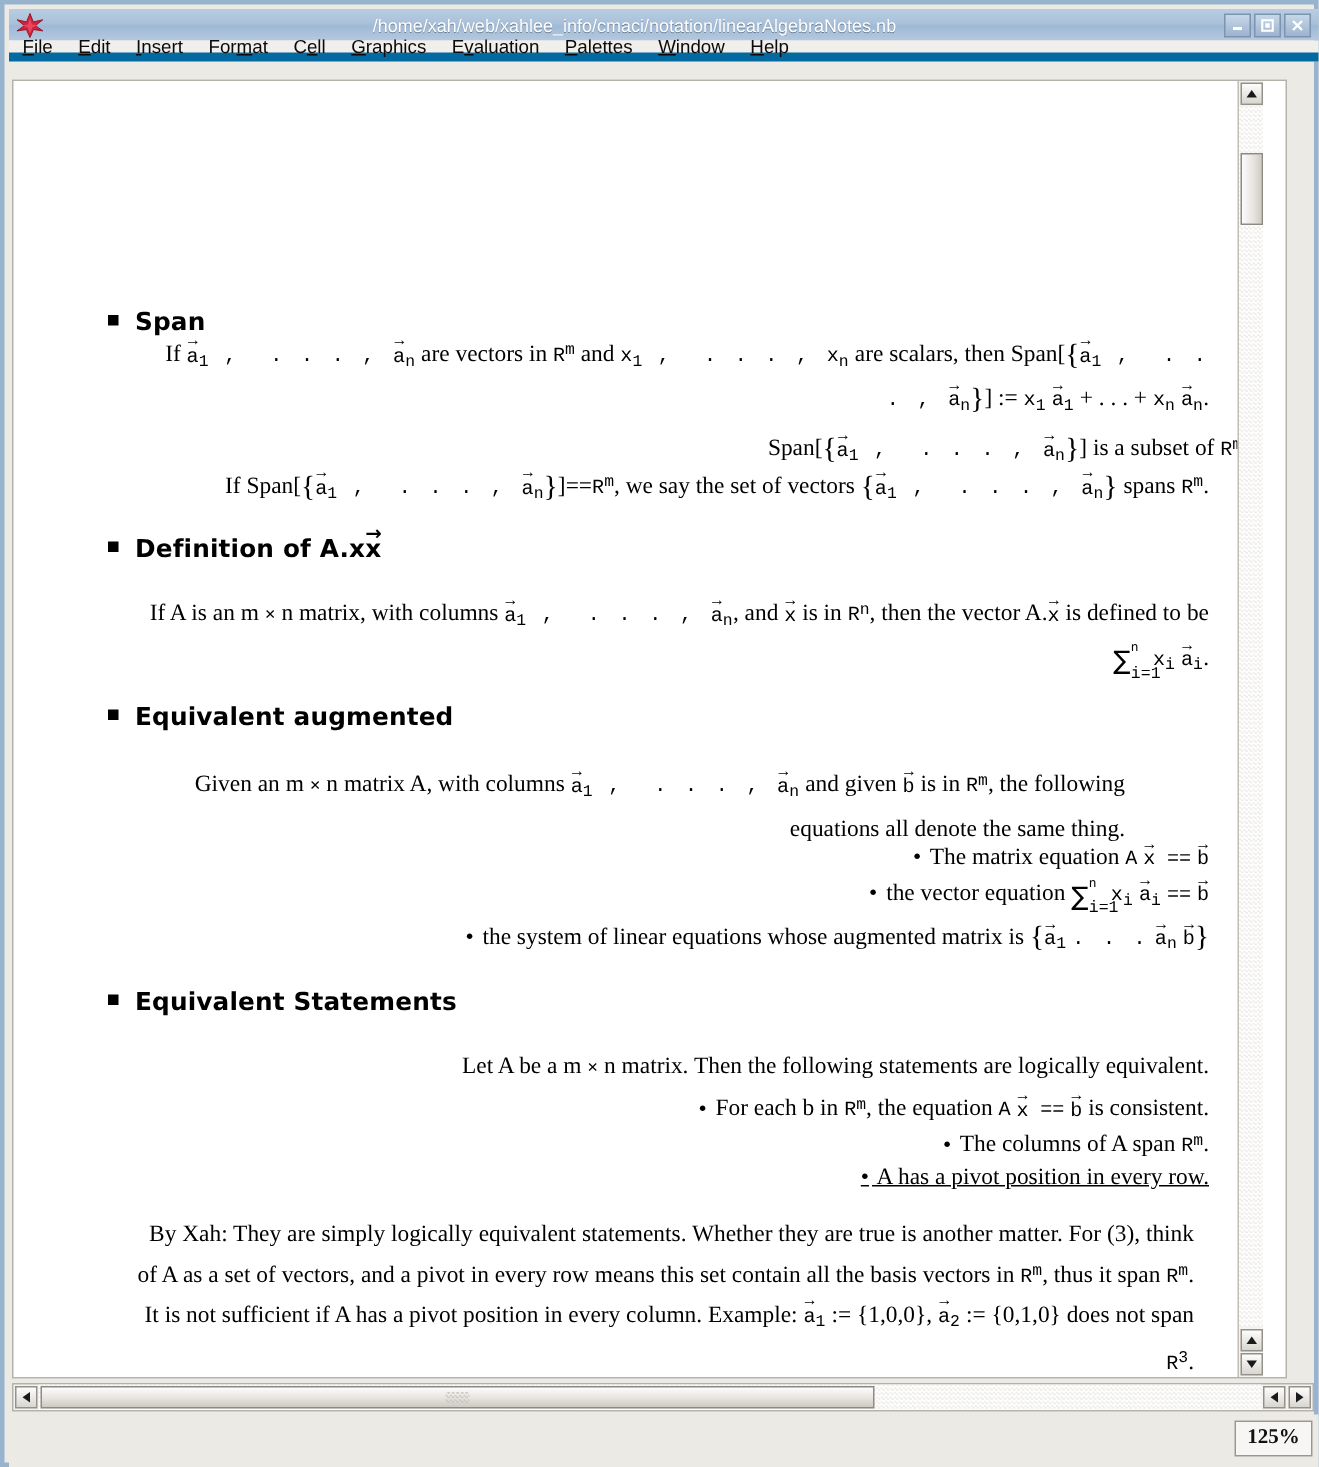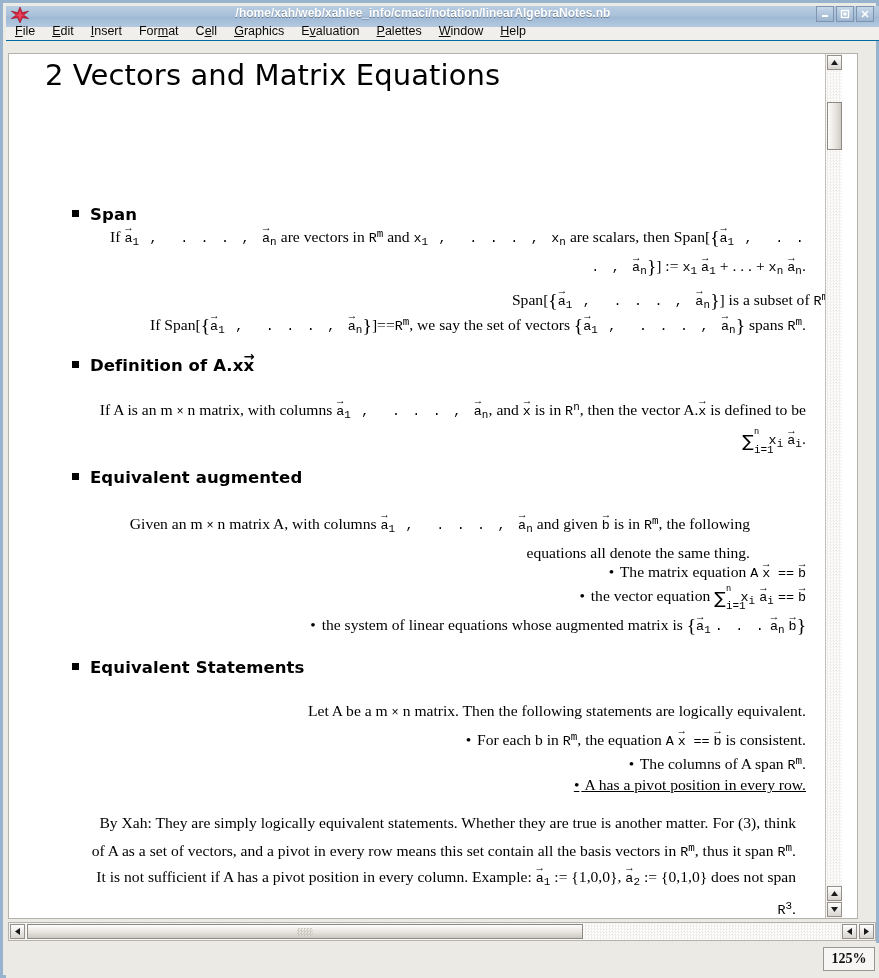--- a/index.html
+++ b/index.html
@@ -19,23 +19,22 @@
     border: 3px solid #97b3cd;
     box-sizing: border-box;
   }
 
   
   .titlebar {
     position: absolute;
     left: 3px; top: 3px;
     width: 873px; height: 21px;
     background: linear-gradient(to bottom, #b9cde1 0%, #a9c1da 45%, #9fb9d5 55%, #b4c9e0 100%);
-    display: flex; 
-    box-sizing: border-box;
-    font-weight: bold;
+    display: flex; align-items: center;
+    box-sizing: border-box;
   }
   .title-icon {
     width: 20px; height: 18px;
     margin-left: 4px;
     position: relative;
     flex: 0 0 auto;
   }
   .title-icon svg { display: block; }
   .title-text {
     flex: 1 1 auto;
@@ -59,23 +58,23 @@
     box-sizing: border-box;
   }
   .win-btn svg { display: block; }
 
   
   .menubar {
     position: absolute;
     left: 3px; top: 24px;
     width: 873px; height: 14px;
     background: #f1efeb;
-    border-bottom: 1px solid #0369a1;
+    border-bottom: 6px solid #0369a1;
     display: flex;
-    align-items: flex-end;
+    align-items: center;
     padding-left: 9px;
     box-sizing: border-box;
   }
   .menu-item {
     font-size: 12.5px;
     color: #0a0a0a;
     padding: 2px 9px 2px 0px;
     margin-right: 8px;
     white-space: nowrap;
     font-family: "Liberation Sans", sans-serif;
@@ -337,21 +336,20 @@
     <div class="menu-item"><span class="acc">G</span>raphics</div>
     <div class="menu-item">E<span class="acc">v</span>aluation</div>
     <div class="menu-item"><span class="acc">P</span>alettes</div>
     <div class="menu-item"><span class="acc">W</span>indow</div>
     <div class="menu-item"><span class="acc">H</span>elp</div>
   </div>
 
   <div class="notebook">
     <div class="page">
 
-      <div class="h-title">2 Vectors and Matrix Equations</div>
 
       <div class="sec" style="top:127px;margin-top:24px;">
         <span class="sq"></span><span>Span</span>
       </div>
 
       <div class="body" style="top:168px;">
         If <span class="vecw mono"><span class="arw">→</span>a</span><span class="sub">1</span><span class="dots"> , &nbsp;. . . , </span><span class="vecw mono"><span class="arw">→</span>a</span><span class="sub">n</span>
         are vectors in <span class="mono">R</span><span class="sup">m</span> and <span class="mono">x</span><span class="sub">1</span><span class="dots"> , &nbsp;. . . , </span><span class="mono">x</span><span class="sub">n</span>
         are scalars, then Span[<span class="bigbr">{</span><span class="vecw mono"><span class="arw">→</span>a</span><span class="sub">1</span><span class="dots"> , &nbsp;. . . , </span><span class="vecw mono"><span class="arw">→</span>a</span><span class="sub">n</span><span class="bigbr">}</span>] :=
         <span class="mono">x</span><span class="sub">1</span> <span class="vecw mono"><span class="arw">→</span>a</span><span class="sub">1</span> + . . . + <span class="mono">x</span><span class="sub">n</span> <span class="vecw mono"><span class="arw">→</span>a</span><span class="sub">n</span>.

